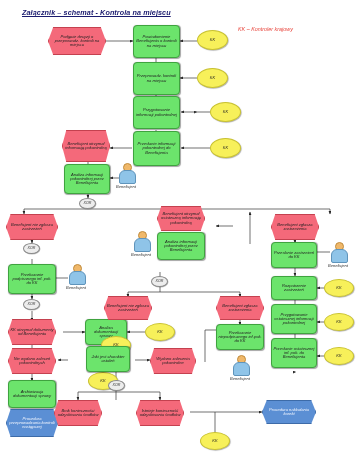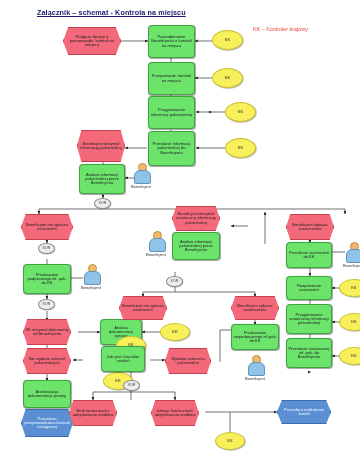--- a/index.html
+++ b/index.html
@@ -1,18 +1,18 @@
 <!DOCTYPE html>
 <html><head>
 <meta charset="utf-8">
 <style>
   html,body{margin:0;padding:0;background:#ffffff;}
   body{width:360px;height:466px;position:relative;overflow:hidden;
        font-family:"Liberation Sans","DejaVu Sans",sans-serif;}
-  #canvas{position:absolute;left:15px;top:0;width:305px;height:466px;}
+  #canvas{position:absolute;left:0;top:0;width:305px;height:466px;font-style:italic;}
   svg.wires{position:absolute;left:0;top:0;width:360px;height:466px;pointer-events:none;}
 
   .title{position:absolute;left:22px;top:8px;font-size:7.2px;font-weight:bold;
          color:#1a1a6e;text-decoration:underline;letter-spacing:.1px;white-space:nowrap;}
   .legend{position:absolute;left:238px;top:26px;font-size:5.4px;color:#e8453c;white-space:nowrap;}
 
   .node{position:absolute;box-sizing:border-box;display:flex;align-items:center;
         justify-content:center;text-align:center;line-height:1.05;
         font-size:4.1px;color:#222;padding:1px;overflow:hidden;}
 

